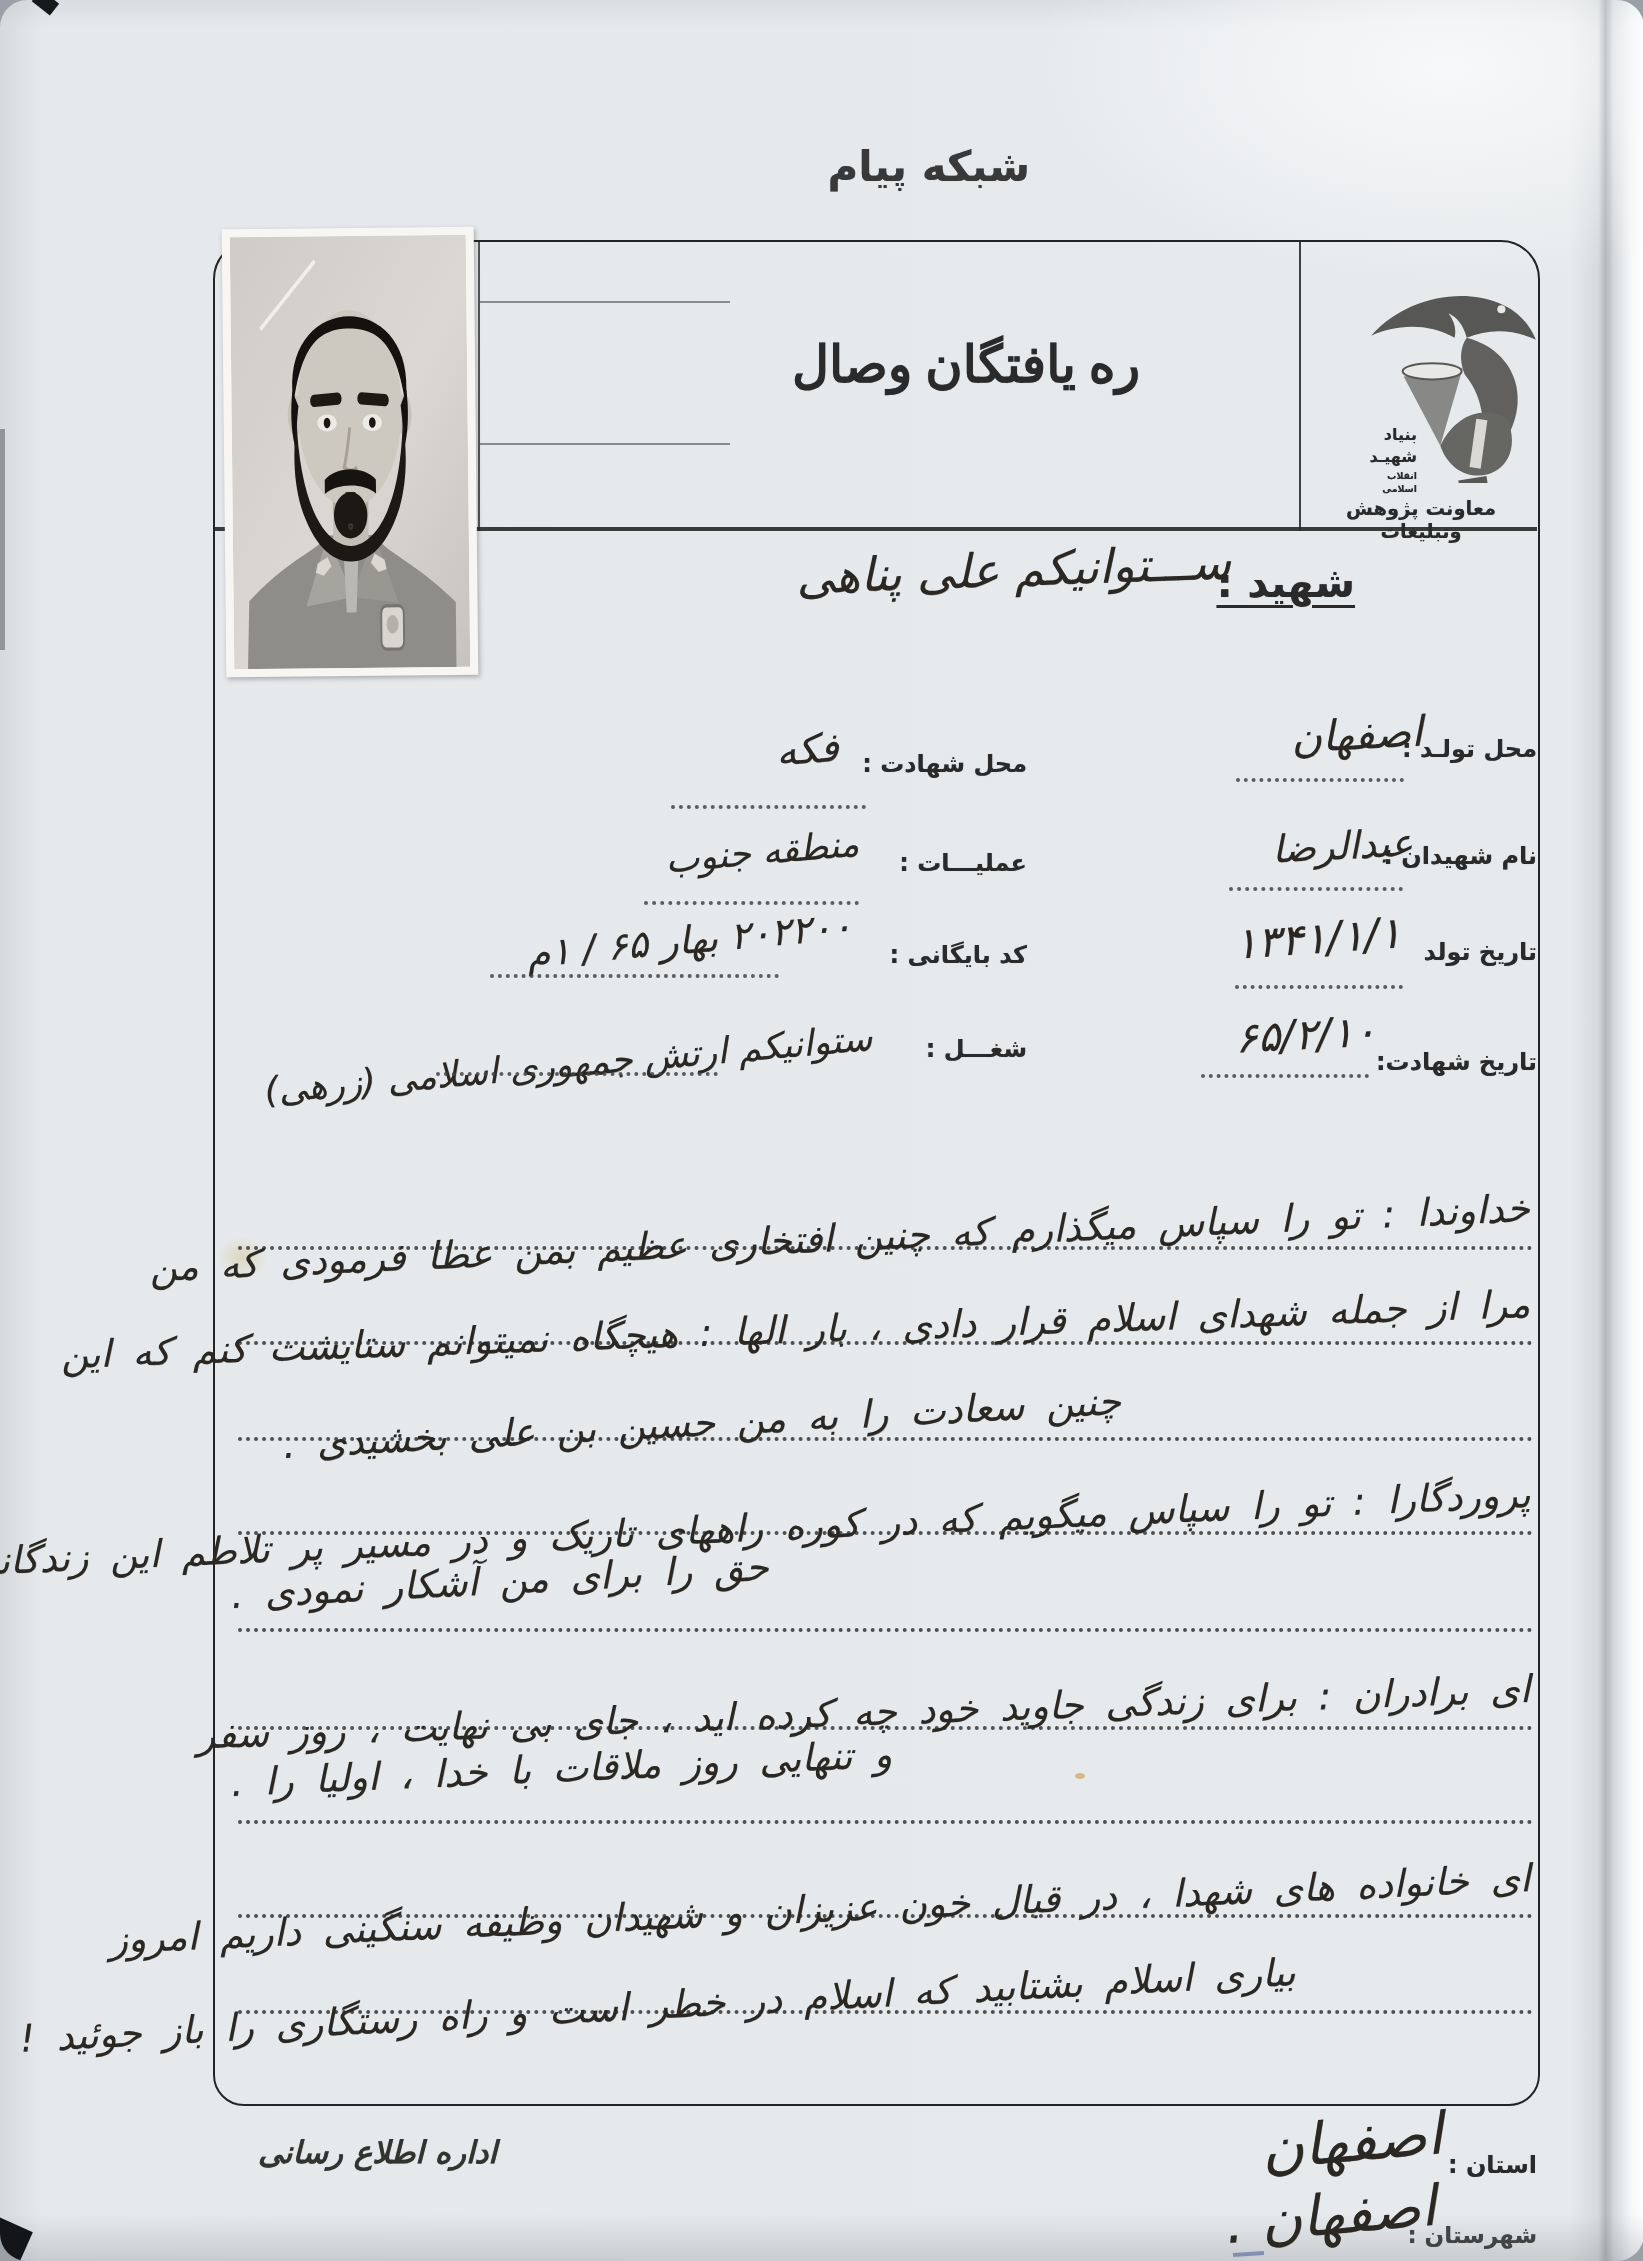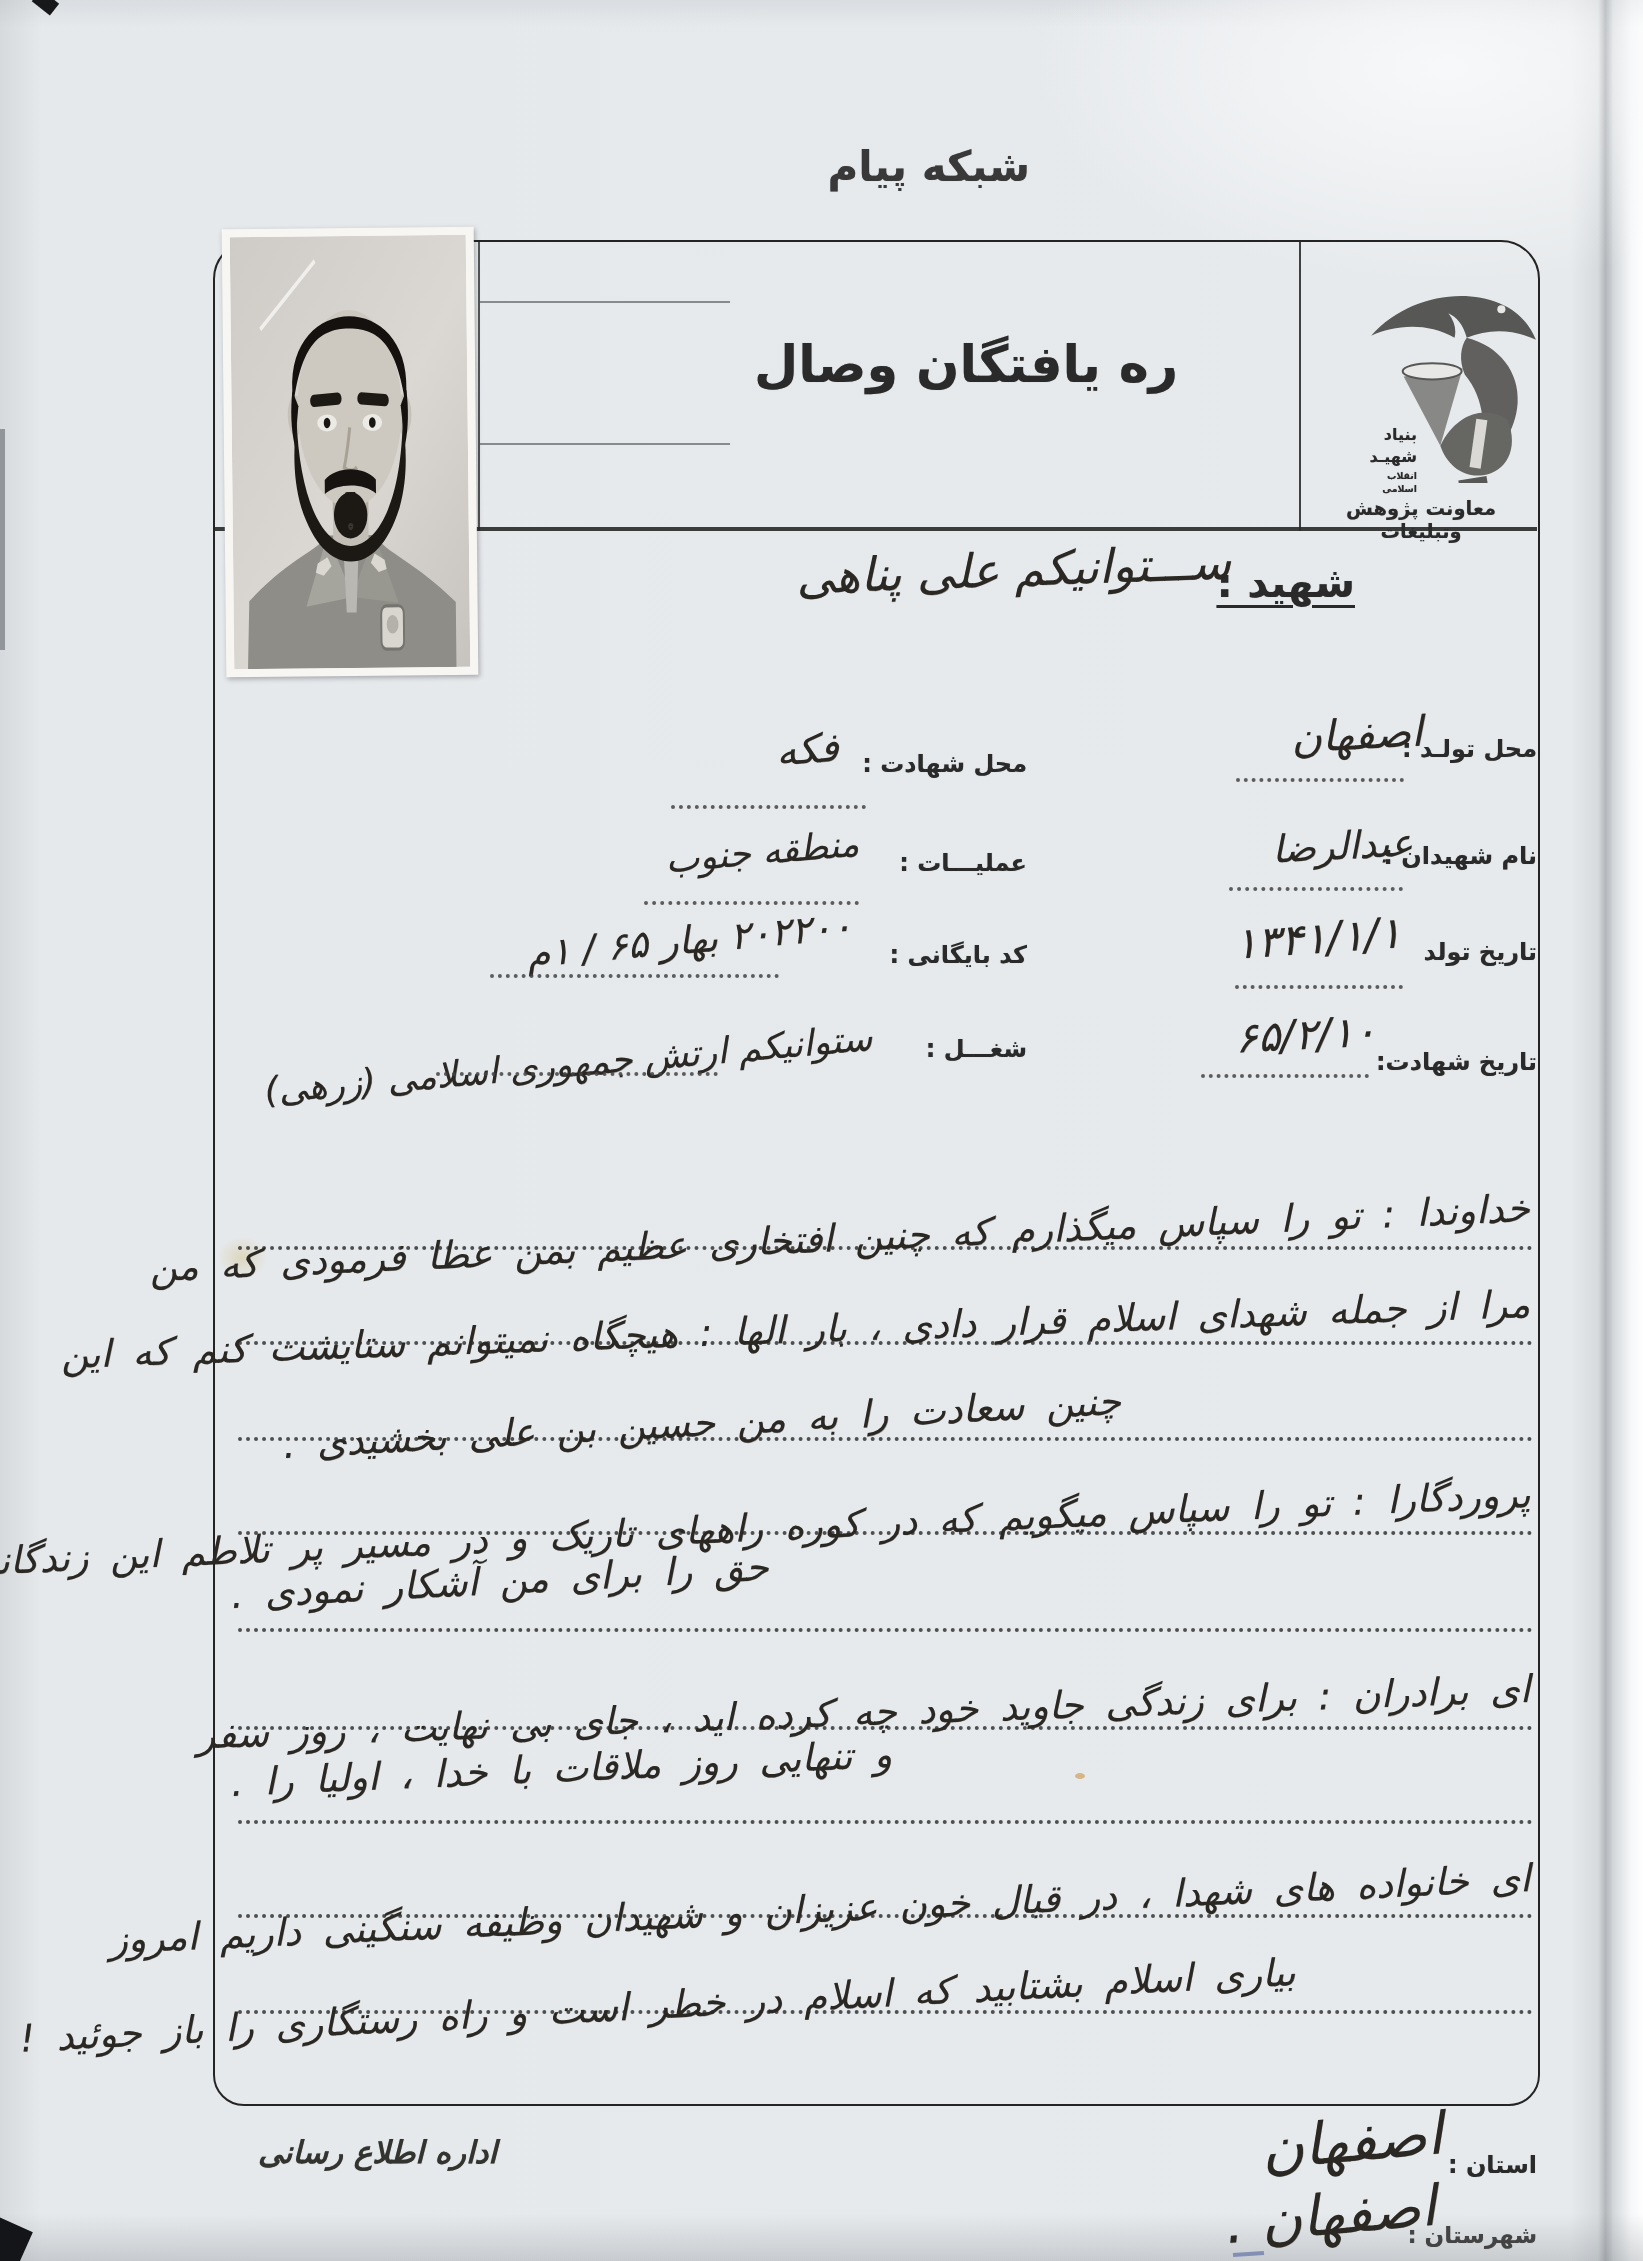--- a/index.html
+++ b/index.html
@@ -14,21 +14,21 @@
       #e6e9ec;
   }
   .abs{position:absolute;}
   .printed{font-weight:bold;color:#2a2a2a;text-shadow:0 0 0.7px rgba(40,40,40,.45);}
   .hand{font-style:italic;color:#2b2823;text-shadow:0.3px 0.3px 0.4px rgba(25,25,25,.38);white-space:nowrap;}
   .dotline{height:0;border-bottom:4.7px dotted #3a3a3a;opacity:.88;}
   .vdot{height:0;border-bottom:4px dotted #444;opacity:.85;}
   .ghost{background:#3c3c3c;opacity:.55;}
   .will-line{font-size:38px;letter-spacing:1.3px;word-spacing:9.4px;}
   .lbl{font-size:24px;white-space:nowrap;}
-  .noselect{user-select:none;}
+  .noselect{user-select:none;border-radius:27px;}
 </style>
 </head>
 <body>
 
 <div id="page" class="noselect">
 
   <div class="abs" style="left:34px;top:-5.4px;width:23px;height:14.8px;background:#17181a;transform:rotate(38deg);"></div>
   <div class="abs" style="left:-14.8px;top:2222px;width:40px;height:47px;background:#141518;transform:rotate(24deg);"></div>
   <div class="abs" style="left:0;top:429px;width:4.7px;height:221px;background:#4c5156;opacity:.5;"></div>
   <div class="abs" style="left:1598px;top:0;width:14.8px;height:2261px;background:linear-gradient(to right, rgba(70,75,80,0), rgba(70,75,80,.22), rgba(70,75,80,0));"></div>
@@ -42,21 +42,21 @@
 
   <div class="abs" style="left:213px;top:240px;width:1323px;height:1862px;border:2.7px solid #242424;border-radius:39px 39px 31px 31px;"></div>
 
   <div class="abs" style="left:478px;top:242px;width:2px;height:289px;background:#2e2e2e;opacity:.8;"></div>
   <div class="abs" style="left:1299px;top:242px;width:2px;height:289px;background:#2e2e2e;opacity:.9;"></div>
   <div class="abs ghost" style="left:480px;top:301px;width:250px;height:2px;"></div>
   <div class="abs ghost" style="left:480px;top:443px;width:250px;height:2px;"></div>
 
   <div class="abs" style="left:215px;top:527px;width:1322px;height:4px;background:#2b2b2b;opacity:.92;"></div>
 
-  <div class="abs printed" dir="rtl" style="left:671px;top:335px;width:590px;text-align:center;font-size:51px;letter-spacing:1.3px;">
+  <div class="abs printed" dir="rtl" style="left:671px;top:335px;width:590px;text-align:center;font-size:51px;letter-spacing:1.3px;font-family:Liberation Serif, serif;">
     <span>ره یافتگان وصال</span>
   </div>
 
   <div class="abs" style="left:1365px;top:278px;width:173px;height:205px;">
     <svg width="173" height="205" viewBox="0 0 170 200" style="opacity:.85;">
       <path d="M6,56 C38,20 92,8 132,24 C152,32 162,46 168,60 C142,48 120,50 100,58 C96,44 90,38 82,34 C88,42 90,50 88,58 C60,42 28,46 6,56 Z" fill="#3f3e3c"></path>
       <path d="M100,58 C132,66 152,92 150,122 C148,150 132,172 110,180 C120,150 118,118 98,94 C92,80 94,66 100,58 Z" fill="#4a4947"></path>
       <polygon points="38,96 96,88 74,164" fill="#6b6a67" opacity=".9"></polygon>
       <ellipse cx="66" cy="91" rx="29" ry="8" fill="#e9e9e5" stroke="#3f3e3c" stroke-width="2"></ellipse>
       <path d="M74,164 C90,132 118,124 140,138 C152,168 138,190 116,193 C96,196 80,182 74,164 Z" fill="#504f4c"></path>

